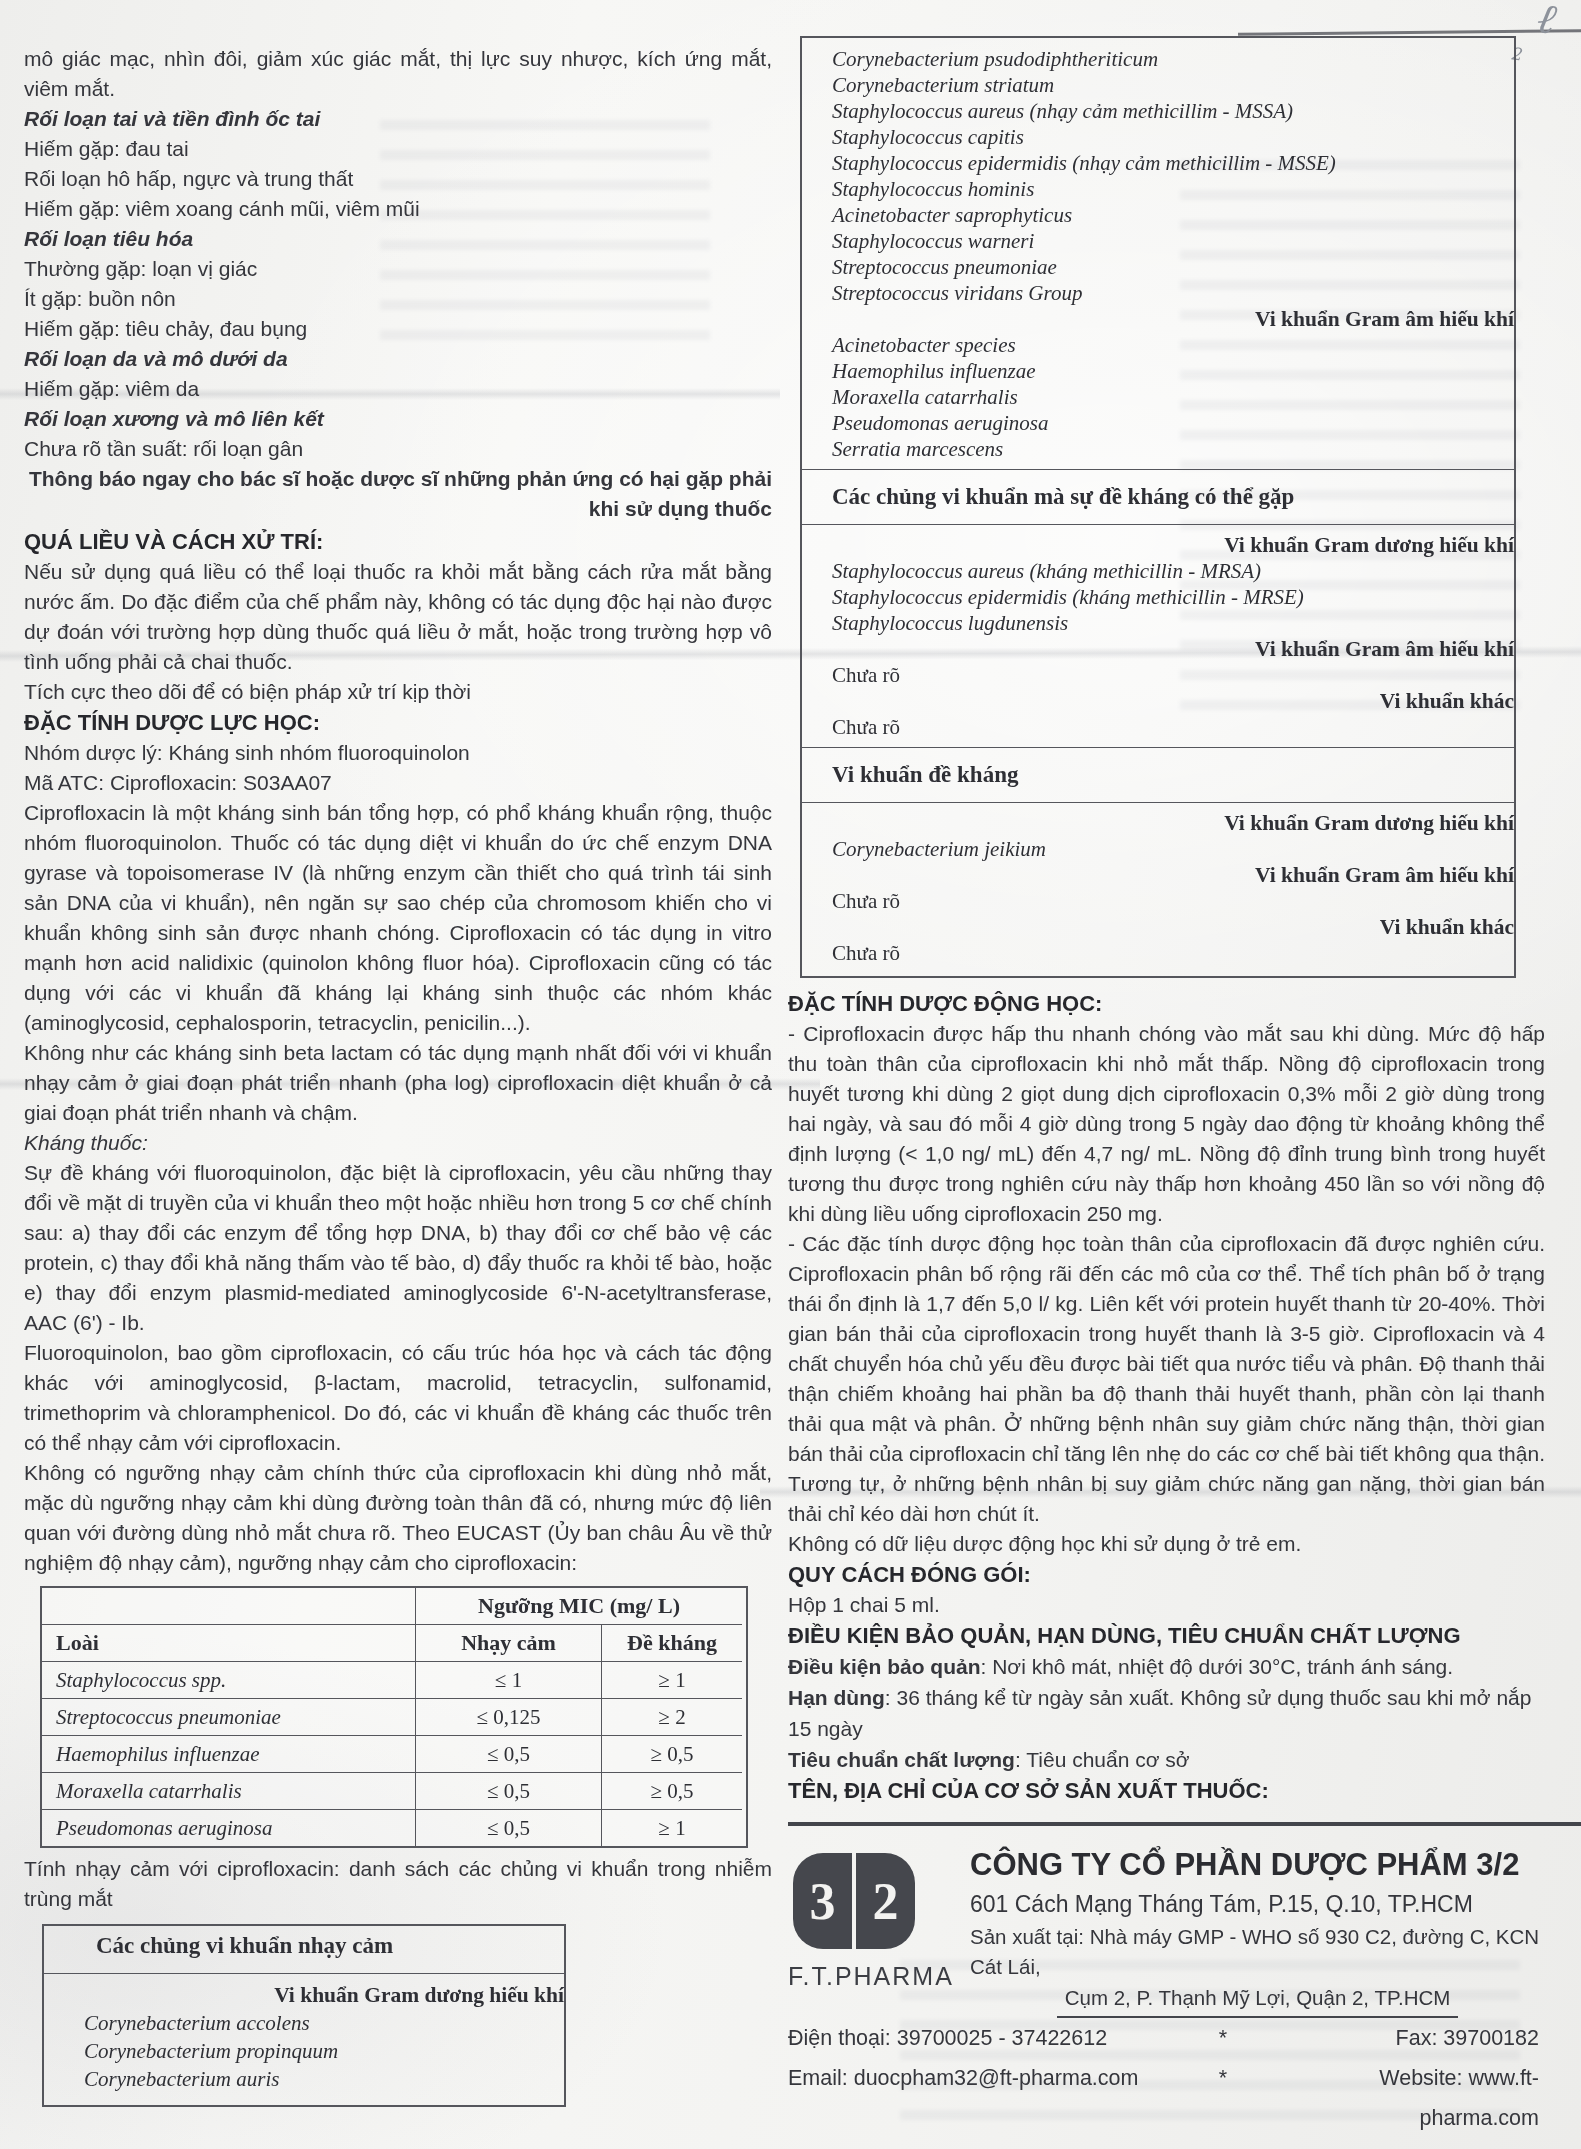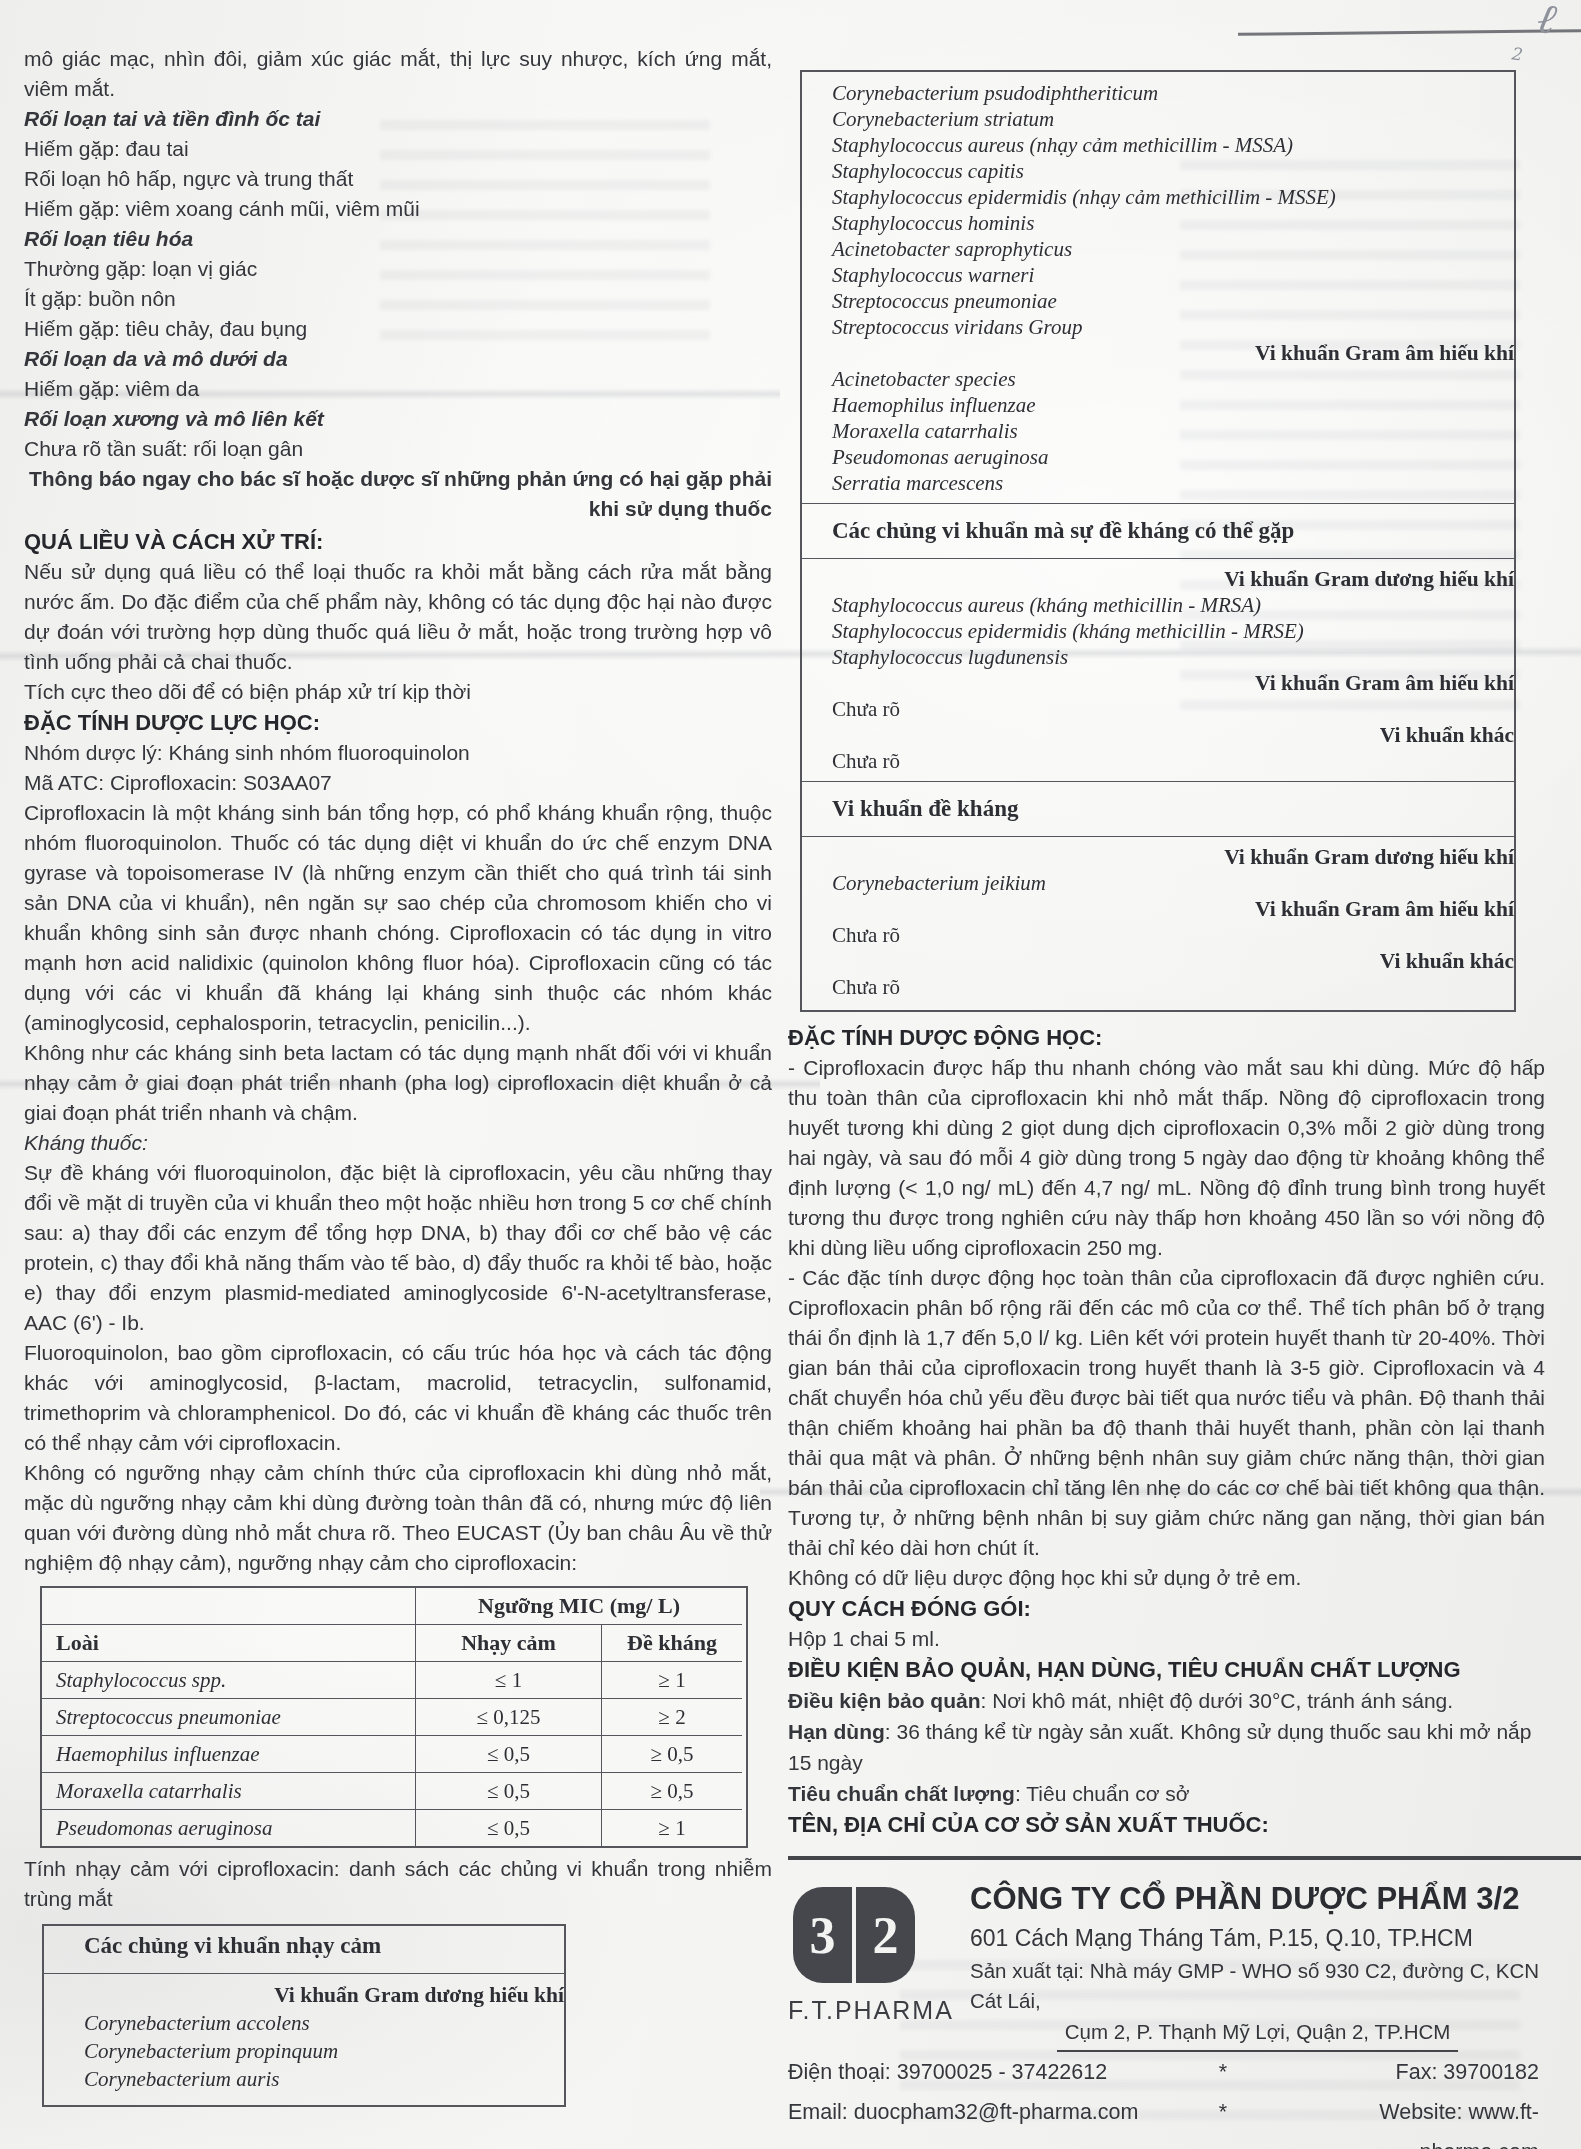--- a/index.html
+++ b/index.html
@@ -38,29 +38,29 @@
   .mic .tr{display:grid;grid-template-columns:374px 186px 140px;}
   .mic .tr.h1{grid-template-columns:374px 326px;}
   .mic .td{padding:6px 14px;font-size:21px;line-height:24px;border-right:1.6px solid #55565c;border-bottom:1.6px solid #55565c;}
   .mic .tr>.td:last-child{border-right:none;}
   .mic .tr:last-child>.td{border-bottom:none;}
   .mic .th{font-weight:bold;font-size:22px;}
   .mic .c{text-align:center;}
   .mic .it{font-style:italic;}
 
   
-  .bbox{border:2px solid #55565c;font-family:"Liberation Serif",serif;color:#2e2f35;margin-top:34px;}
+  .bbox{border:2px solid #55565c;font-family:"Liberation Serif",serif;color:#2e2f35;}
   .bbox .line{padding-left:30px;font-size:21px;line-height:26px;}
   .bbox .line.s-bold{font-size:21.5px;}
   .bbox .btitle{font-weight:bold;font-size:23px;line-height:30px;padding:5px 0 5px 30px;}
   .bdiv{border-top:1.6px solid #55565c;margin:7px 0;}
   .rbox{margin-left:12px;width:712px;padding:8px 0 10px;}
   .lbox{margin:10px 0 0 18px;width:520px;padding:0 0 12px;}
   .lbox .line{padding-left:40px;line-height:28px;}
-  .lbox .btitle{padding-left:40px;}
+  .lbox .btitle{padding-left:52px;}
 
   
   .stor{font-size:21px;line-height:31px;}
   .stor .lbl{font-weight:bold;}
 
   
   .thick-rule{border-top:4px solid #43454b;margin:16px 0 18px;width:795px;}
   .company{display:flex;align-items:flex-start;}
   .logo{width:168px;flex:none;padding-top:4px;}
   .logo-mark{width:122px;height:96px;display:flex;gap:4px;padding:5px;border:0;}

